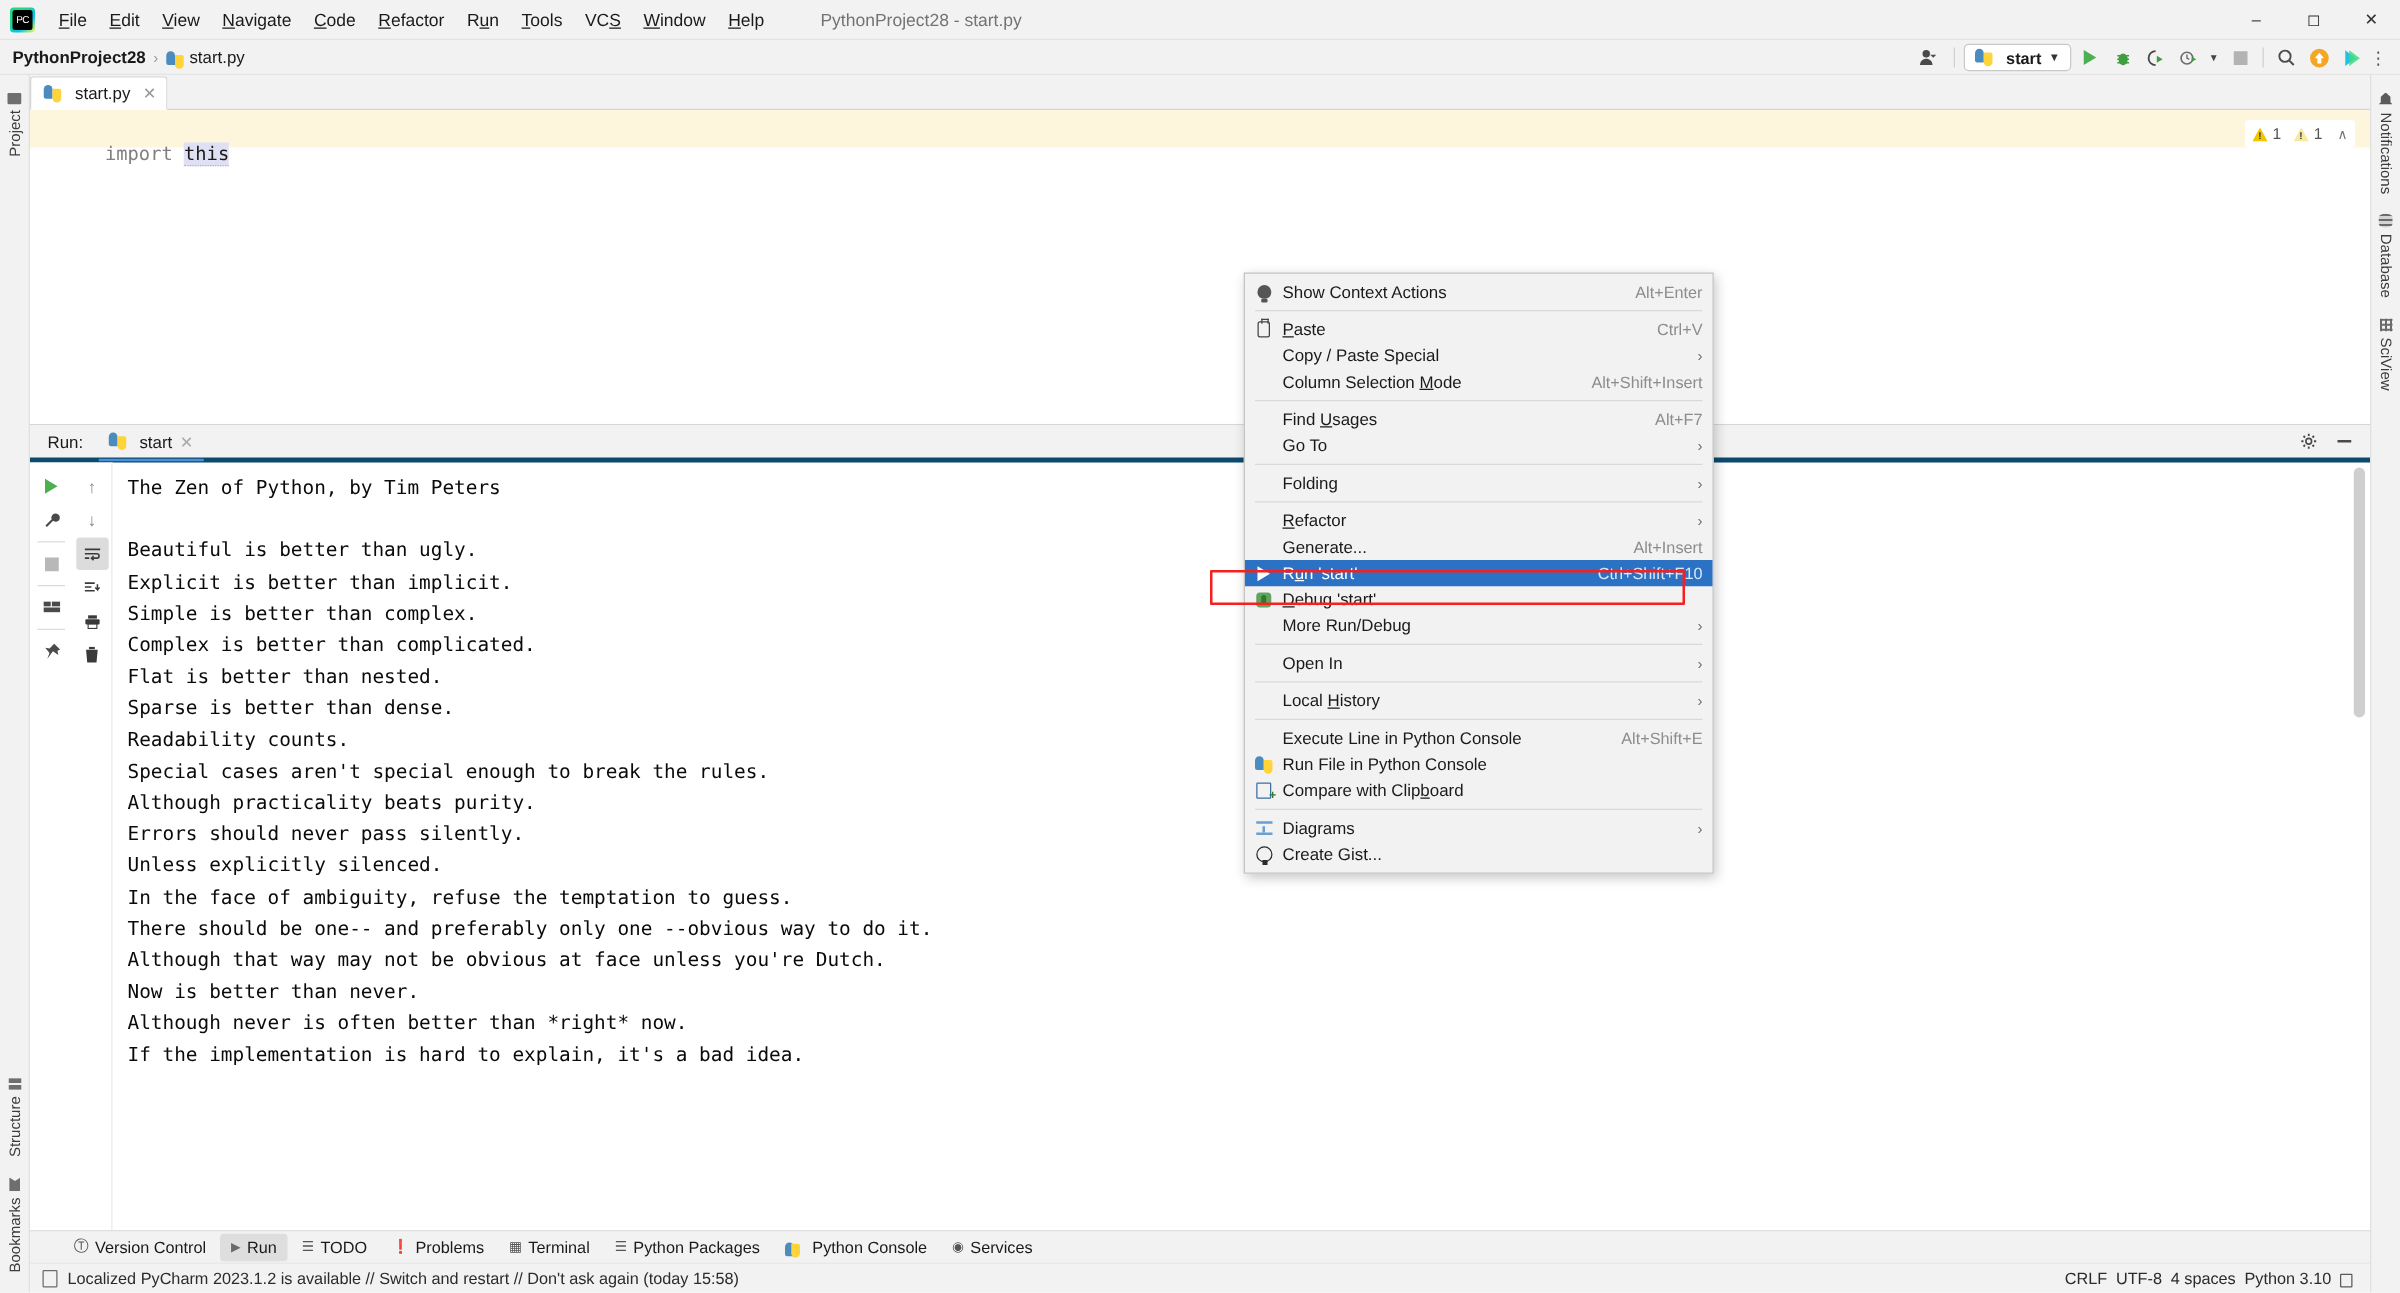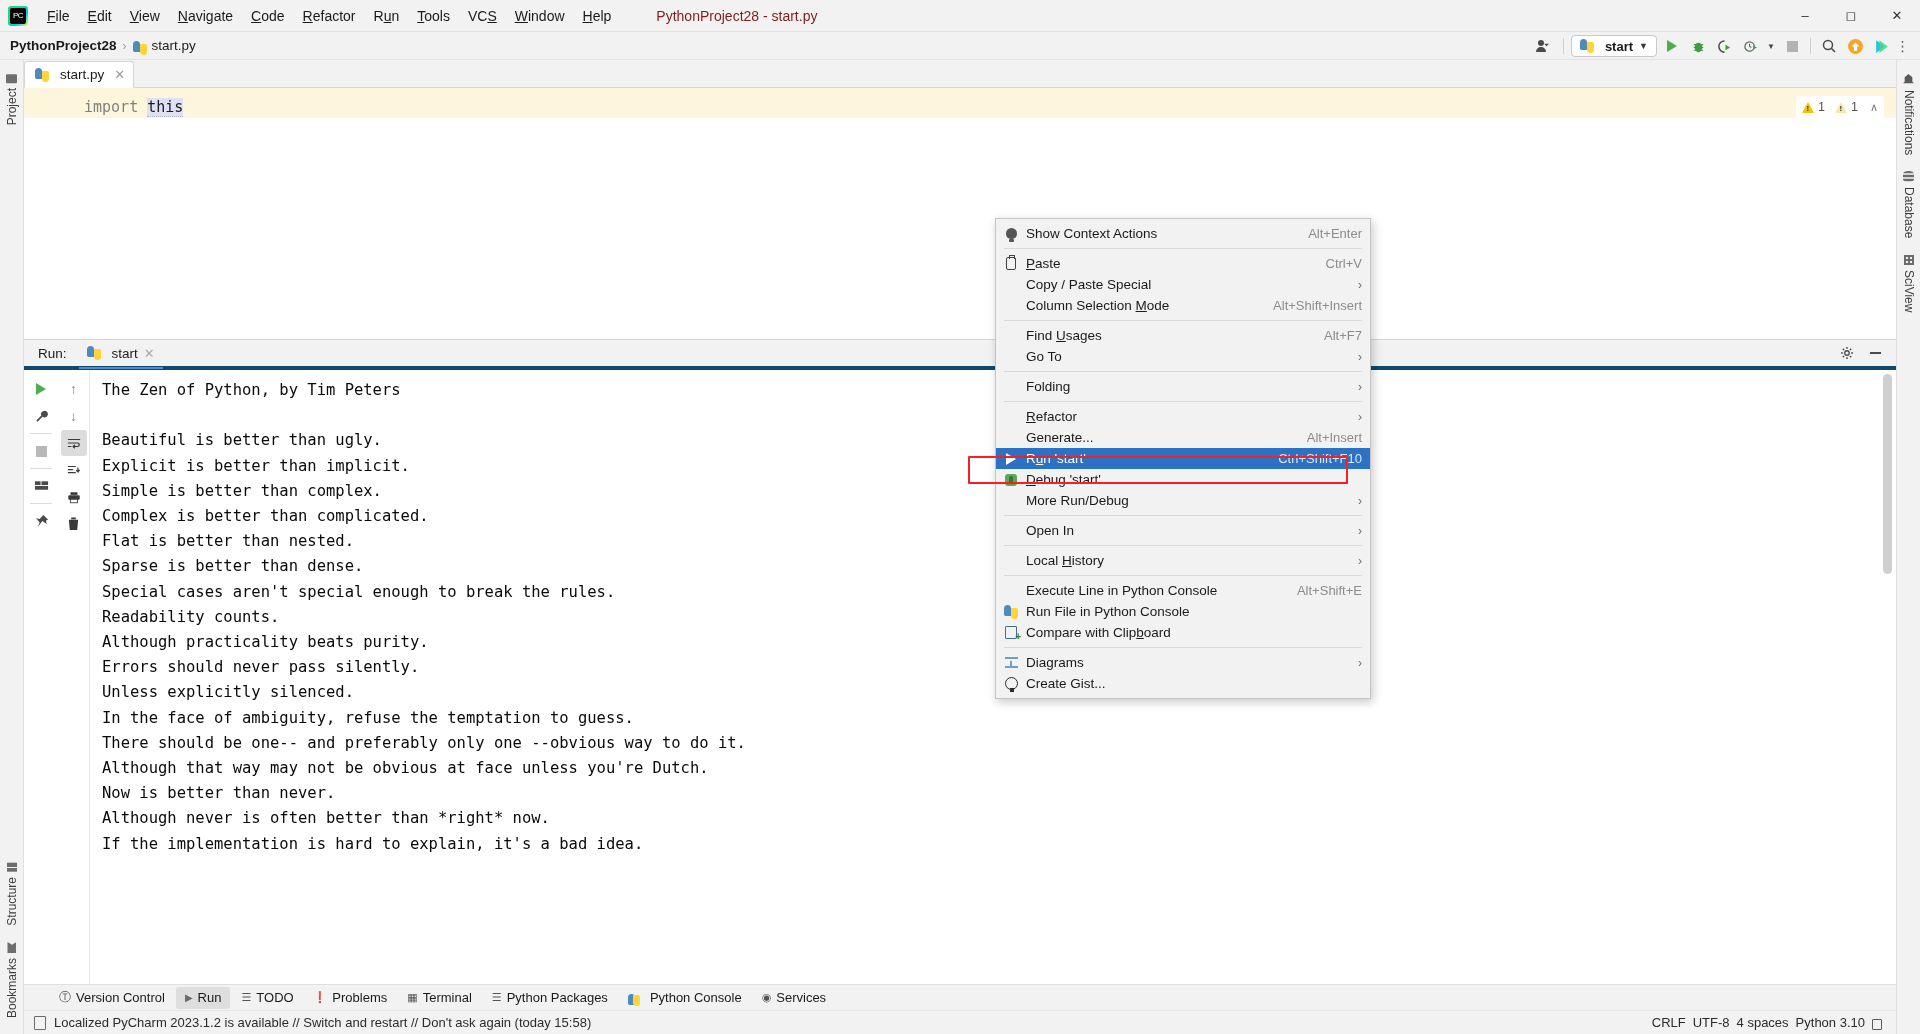--- a/index.html
+++ b/index.html
@@ -23,21 +23,21 @@
     width: 20px; height: 20px; margin: 0 10px 0 8px; border-radius: 3px;
     background: linear-gradient(135deg,#21d789 0%,#21d789 35%,#07c3f2 65%,#fcf84a 100%);
     position: relative; display:flex; align-items:center; justify-content:center;
   }
   .pc-logo span { font-size: 8px; font-weight: normal; color: #fff; background:#000;
     width:16px;height:16px;display:flex;align-items:center;justify-content:center;border-radius:2px;letter-spacing:-0.5px;}
   .menubar { display: flex; align-items: center; height: 32px; }
   .menubar .mi {
     padding: 0 9px; height: 24px; line-height: 24px; font-size: 14px; color: #1a1a1a; cursor: default;
   }
-  .win-title { margin-left: 36px; color: #7f1d1d; font-size: 14px; }
+  .win-title { margin-left: 36px; color: #737373; font-size: 14px; }
   .win-ctrl { margin-left: auto; display: flex; height: 32px; }
   .win-ctrl div { width: 46px; height: 32px; display: flex; align-items: center; justify-content: center; font-size: 13px; color:#333; }
 
   
   .navbar {
     height: 28px; flex: 0 0 28px; background: #f2f2f2; display: flex; align-items: center;
     padding-left: 10px; border-bottom: 1px solid #e3e3e3; font-size: 13.5px;
   }
   .navbar .crumb-proj { font-weight: bold; color: #1a1a1a; }
   .navbar .crumb-sep { color: #9b9b9b; margin: 0 6px; font-size: 12px; }
@@ -88,21 +88,21 @@
     border-radius: 3px 3px 0 0; position: relative; top:1px;
   }
   .etab .x { color:#9a9a9a; font-size:13px; margin-left:4px; }
 
   .editor { flex: 1 1 auto; position: relative; display: flex; min-height: 0; background:#fff; }
   .gutter {
     width: 60px; flex:0 0 60px; background: #fff; text-align: right; padding-right: 10px;
     font-family: "DejaVu Sans Mono", monospace; font-size: 15px; color: #2b2b2b; padding-top: 8px;
   }
   .gutter .ln { height: 22px; line-height: 22px; }
-  .codearea { flex: 1 1 auto; padding-top: 8px; font-family: "DejaVu Sans Mono", monospace; font-size: 15px; position:relative;}
+  .codearea { flex: 1 1 auto; padding-top: 24px; font-family: "DejaVu Sans Mono", monospace; font-size: 15px; position:relative;}
   .codeline { height: 22px; line-height: 22px; white-space: pre; }
   .hl-row { position:absolute; left:0; right:0; top:0; height: 30px; background:#fdf6dd; }
   .kw { color: #808080; }
   .mod { color:#1a1a1a; background:#e0e0f5; border-bottom: 1px dotted #b3b3c9; }
   .warnchip {
     position:absolute; right: 12px; top: 8px; height: 22px; display:flex; align-items:center; gap:4px;
     background:#fff; border-radius: 3px; padding: 0 6px; font-size: 12.5px; color:#555;
   }
   .tri-warn { width:0;height:0;border-left:6px solid transparent;border-right:6px solid transparent;
     border-bottom:11px solid #f5c400; position:relative; }
@@ -418,22 +418,22 @@
           <div class="console">
             <div id="console-lines">
                 <div class="cl">The Zen of Python, by Tim Peters</div>
                 <div class="cl">&nbsp;</div>
                 <div class="cl">Beautiful is better than ugly.</div>
                 <div class="cl">Explicit is better than implicit.</div>
                 <div class="cl">Simple is better than complex.</div>
                 <div class="cl">Complex is better than complicated.</div>
                 <div class="cl">Flat is better than nested.</div>
                 <div class="cl">Sparse is better than dense.</div>
+                <div class="cl">Readability counts.</div>
                 <div class="cl">Special cases aren't special enough to break the rules.</div>
-                <div class="cl">Readability counts.</div>
                 <div class="cl">Although practicality beats purity.</div>
                 <div class="cl">Errors should never pass silently.</div>
                 <div class="cl">Unless explicitly silenced.</div>
                 <div class="cl">In the face of ambiguity, refuse the temptation to guess.</div>
                 <div class="cl">There should be one-- and preferably only one --obvious way to do it.</div>
                 <div class="cl">Although that way may not be obvious at face unless you're Dutch.</div>
                 <div class="cl">Now is better than never.</div>
                 <div class="cl">Although never is often better than *right* now.</div>
                 <div class="cl">If the implementation is hard to explain, it's a bad idea.</div>
               </div>

